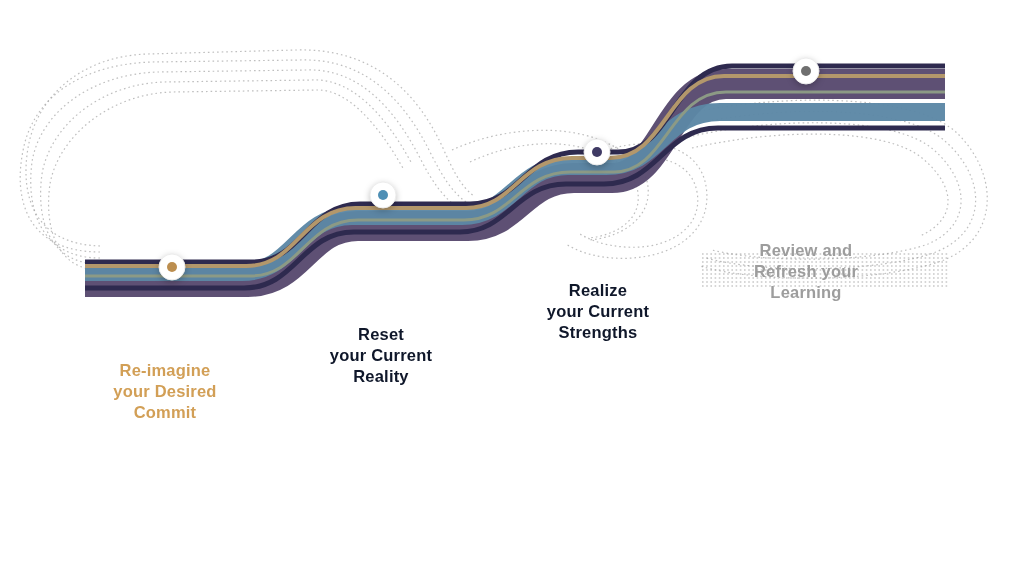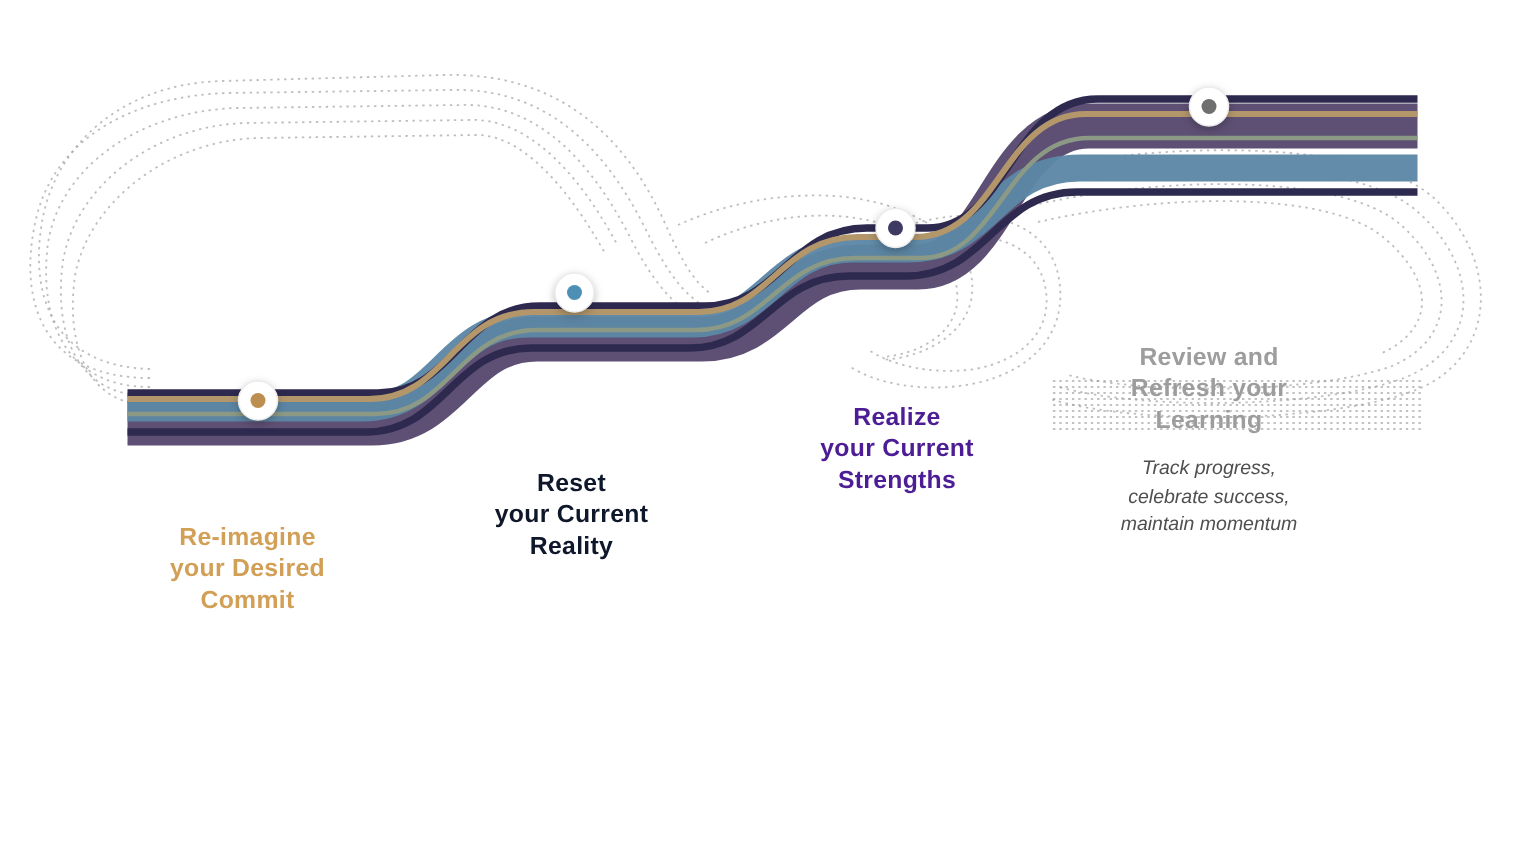--- a/index.html
+++ b/index.html
@@ -21,21 +21,21 @@
     width:210px;
     transform:translateX(-50%);
     text-align:center;
   }
   .stage-heading{
     font-weight:bold;
     font-size:16.5px;
     line-height:1.28;
     letter-spacing:.2px;
     white-space:pre-line;
-    margin:0;
+    margin:12px;
   }
   .stage-desc{
     font-style:italic;
     font-size:13px;
     line-height:1.4;
     color:#4f4f4f;
     white-space:pre-line;
     margin:12px 0 0 0;
   }
 </style>
@@ -115,27 +115,24 @@
 Commit</h3>
   </div>
 
   <div class="stage-label" style="left:381px; top:312px;">
     <h3 class="stage-heading" style="color: #0f172a;">Reset
 your Current
 Reality</h3>
   </div>
 
   <div class="stage-label" style="left:598px; top:268px;">
-    <h3 class="stage-heading" style="color: #4c1d95;">Realize
+    <h3 class="stage-heading" style="color: #0f172a;">Realize
 your Current
 Strengths</h3>
   </div>
 
   <div class="stage-label" style="left:806px; top:228px;">
     <h3 class="stage-heading" style="color: rgb(157, 157, 157);">Review and
 Refresh your
 Learning</h3>
-    <p class="stage-desc">Track progress,
-celebrate success,
-maintain momentum</p>
   </div>
 
 </div>
 
 </body></html>

